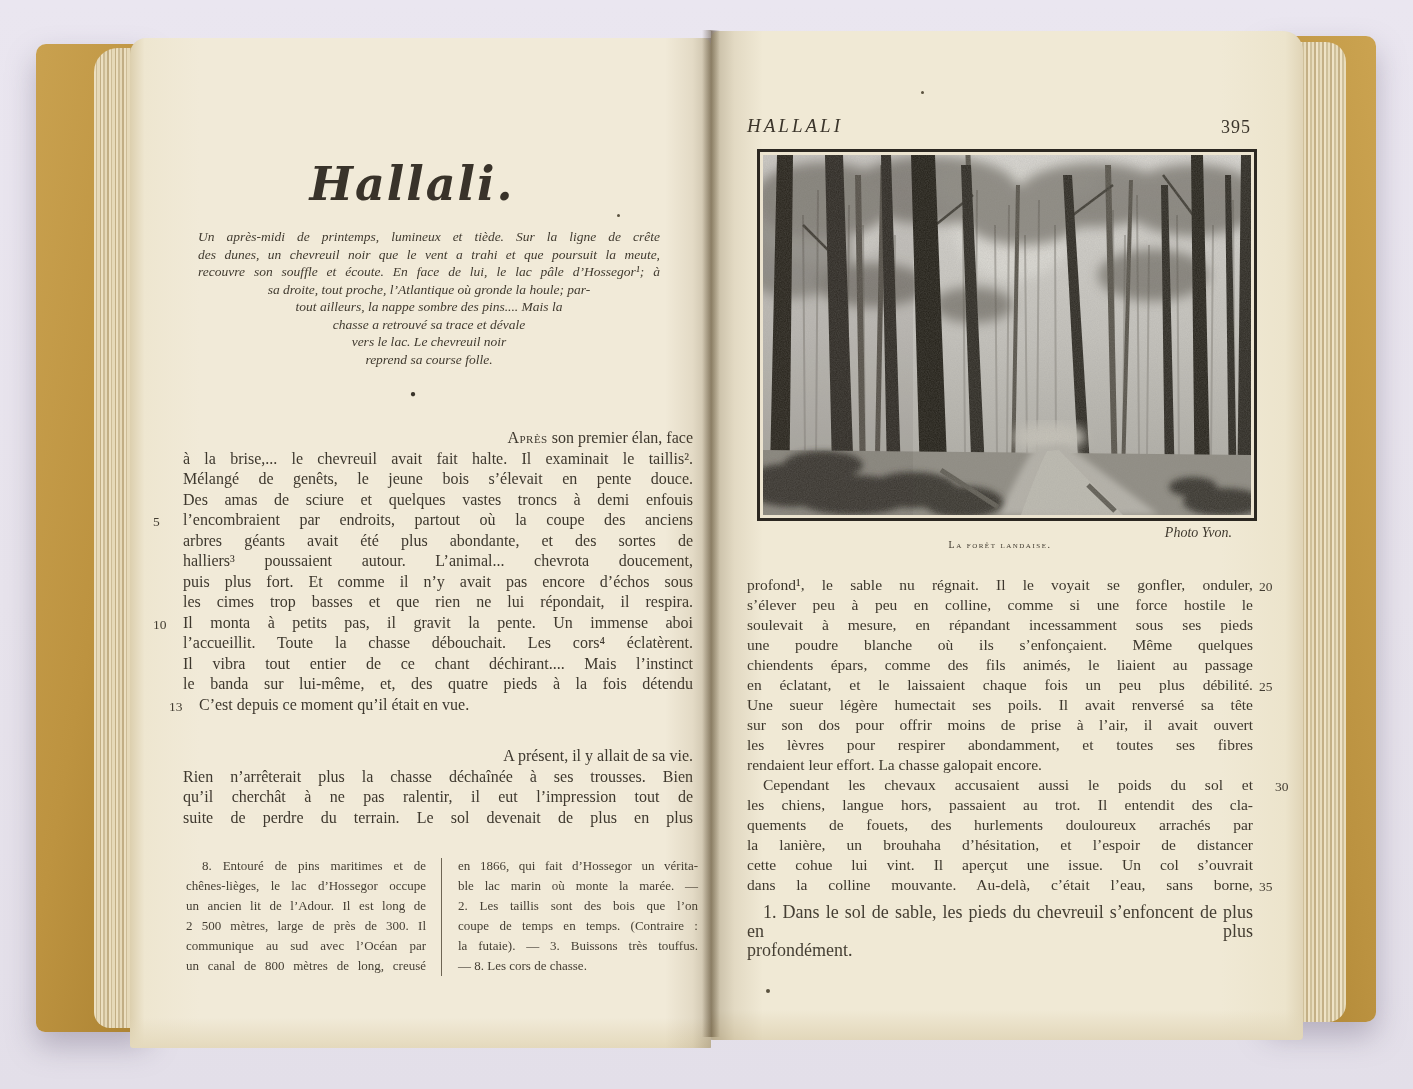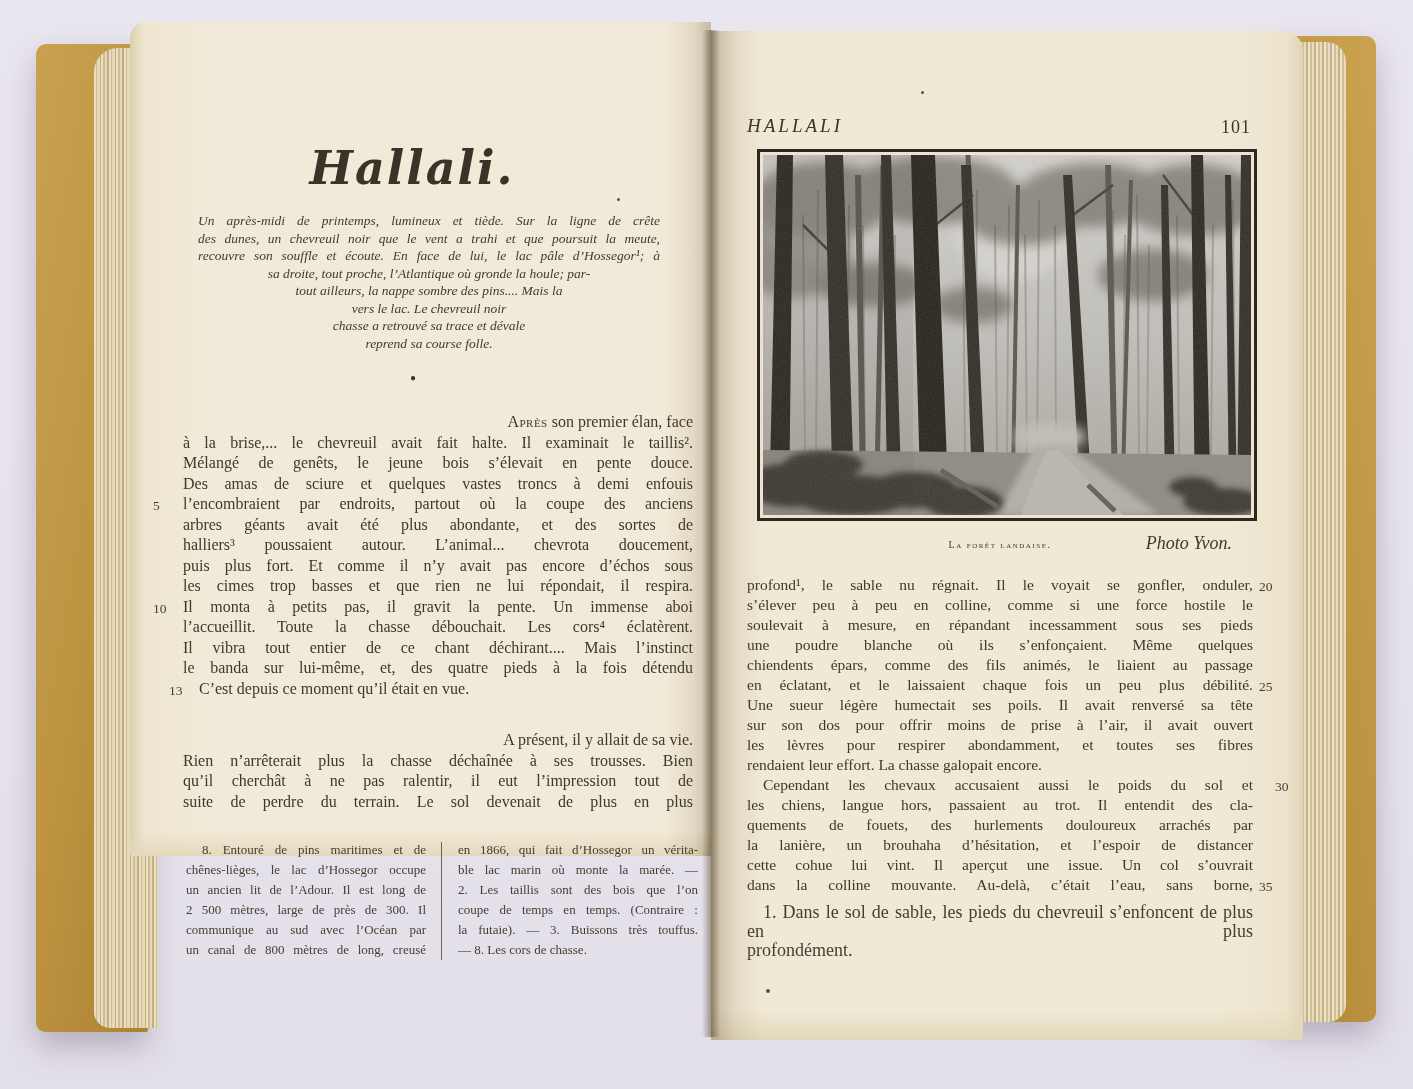--- a/index.html
+++ b/index.html
@@ -4,21 +4,21 @@
 <style>
   html,body{margin:0;padding:0;background:#e8e4ed;}
   .stage{position:relative;width:1413px;height:1089px;background:linear-gradient(180deg,#eae6f0 0%,#e7e3ec 55%,#e3dfe9 100%);overflow:hidden;font-family:"Liberation Serif",serif;color:#3e382e;}
   .cover{position:absolute;box-shadow:0 14px 30px rgba(110,100,125,.40);}
   .cover-left{left:36px;top:44px;width:112px;height:988px;background:linear-gradient(100deg,#c9a14f 0%,#bd9340 55%,#ab8232 100%);border-radius:10px 2px 2px 9px;}
   .cover-right{left:1266px;top:36px;width:110px;height:986px;background:linear-gradient(260deg,#cba350 0%,#bb9240 60%,#ad8331 100%);border-radius:2px 10px 10px 3px;}
   .stack{position:absolute;}
   .stack-left{left:94px;top:48px;width:64px;height:980px;background:repeating-linear-gradient(90deg,#ecdfc0 0 2px,#cdbc96 2px 3.5px,#e6d9b8 3.5px 6px,#c2ae84 6px 7.5px);border-radius:24px 0 0 16px;}
   .stack-right{left:1292px;top:42px;width:54px;height:980px;background:repeating-linear-gradient(90deg,#efe3c6 0 2.5px,#cfc09a 2.5px 4px,#e8dcbc 4px 6.5px,#c4b086 6.5px 8px);border-radius:0 20px 18px 0;}
   .page{position:absolute;}
-  .page-left{left:130px;top:22px;width:581px;height:834px;background:linear-gradient(0deg,#e4d9bc 0,rgba(0,0,0,0) 3%),linear-gradient(90deg,#dccfae 0,#eee6d0 2.5%,#f1ead8 12%,#f1ead8 100%);border-radius:16px 8px 2px 3px;text-decoration:underline;}
+  .page-left{left:130px;top:38px;width:581px;height:1010px;background:linear-gradient(0deg,#e4d9bc 0,rgba(0,0,0,0) 3%),linear-gradient(90deg,#dccfae 0,#eee6d0 2.5%,#f1ead8 12%,#f1ead8 100%);border-radius:16px 8px 2px 3px;text-decoration:underline;}
   .page-right{left:711px;top:31px;width:592px;height:1009px;background:linear-gradient(0deg,#e2d7ba 0,rgba(0,0,0,0) 3%),linear-gradient(270deg,#e0d4b6 0,#ece4cc 3%,#f0e9d5 14%,#f0e9d5 100%);border-radius:8px 20px 4px 2px;}
   .gutter-shade{position:absolute;top:0;height:100%;pointer-events:none;}
   .gutter-L{right:0;width:46px;background:linear-gradient(90deg,rgba(105,80,35,0) 0%,rgba(105,80,35,.10) 60%,rgba(70,50,15,.26) 100%);}
   .gutter-R{left:0;width:52px;background:linear-gradient(270deg,rgba(105,80,35,0) 0%,rgba(105,80,35,.10) 55%,rgba(70,50,15,.28) 100%);}
   .spine{position:absolute;left:702px;top:30px;width:18px;height:1007px;background:linear-gradient(90deg,rgba(60,40,10,0) 0,rgba(55,38,10,.40) 50%,rgba(60,40,10,0) 100%);}
   
   .tl{position:relative;text-align:justify;text-align-last:justify;min-height:1em;}
   .tl.open{text-align:right;text-align-last:right;}
   .tl.end{text-align:left;text-align-last:left;}
   .tl.ind{text-indent:16px;}
@@ -39,21 +39,21 @@
   .lp-footnotes{position:absolute;left:56px;top:818px;width:512px;display:flex;}
   .fn-col{width:240px;font-size:13px;line-height:20px;color:#443e33;}
   .fn-col1{margin-right:15px;}
   .fn-col2{margin-left:16px;}
   .fn-divider{width:1px;background:#6e6554;height:118px;margin-top:2px;}
   
   .rp-head{position:absolute;left:36px;top:84px;width:506px;text-align:left;font-style:italic;font-size:19px;letter-spacing:3px;color:#3b352b;}
   .rp-pagenum{position:absolute;right:52px;top:86px;font-size:18px;letter-spacing:1px;color:#3b352b;}
   .photo-frame{position:absolute;left:46px;top:118px;width:500px;height:372px;box-sizing:border-box;border:3px solid #2b2721;background:#ece4d0;padding:3px;}
   .photo-frame svg{display:block;width:488px;height:360px;}
-  .rp-credit{position:absolute;right:71px;top:494px;font-style:italic;font-size:18px;color:#3f392e;margin-top:8px;}
+  .rp-credit{position:absolute;right:71px;top:494px;font-style:italic;font-size:14px;color:#3f392e;}
   .rp-caption{position:absolute;left:36px;top:508px;width:506px;text-align:center;font-size:10px;color:#3f392e;}
   .rp-body{position:absolute;left:36px;top:544px;width:506px;font-size:15.5px;line-height:20px;}
   .rp-footnote{position:absolute;left:36px;top:872px;width:506px;font-size:18px;line-height:19px;color:#443e33;}
   .speck{position:absolute;border-radius:50%;background:#5a523f;}
 </style>
 </head>
 <body>
 
 <div class="stage">
   <div class="cover cover-left"></div>
@@ -62,22 +62,22 @@
   <div class="stack stack-right"></div>
 
   <div class="page page-left">
     <div class="lp-title">Hallali.</div>
     <div class="lp-intro">
         <div class="tl j">Un après-midi de printemps, lumineux et tiède. Sur la ligne de crête</div>
         <div class="tl j">des dunes, un chevreuil noir que le vent a trahi et que poursuit la meute,</div>
         <div class="tl j">recouvre son souffle et écoute. En face de lui, le lac pâle d’Hossegor¹; à</div>
         <div class="tl">sa droite, tout proche, l’Atlantique où gronde la houle; par-</div>
         <div class="tl">tout ailleurs, la nappe sombre des pins.... Mais la</div>
+        <div class="tl">chasse a retrouvé sa trace et dévale</div>
         <div class="tl">vers le lac. Le chevreuil noir</div>
-        <div class="tl">chasse a retrouvé sa trace et dévale</div>
         <div class="tl">reprend sa course folle.</div>
       </div>
     <div class="lp-bullet">●</div>
     <div class="lp-para lp-para1 ln-l">
         <div class="tl open"><span class="sc">Après</span> son premier élan, face</div>
         <div class="tl">à la brise,... le chevreuil avait fait halte. Il examinait le taillis².</div>
         <div class="tl">Mélangé de genêts, le jeune bois s’élevait en pente douce.</div>
         <div class="tl">Des amas de sciure et quelques vastes troncs à demi enfouis</div>
         <div class="tl"><span class="ln">5</span>l’encombraient par endroits, partout où la coupe des anciens</div>
         <div class="tl">arbres géants avait été plus abondante, et des sortes de</div>
@@ -114,21 +114,21 @@
           <div class="tl">la futaie). — 3. Buissons très touffus.</div>
           <div class="tl end">— 8. Les cors de chasse.</div>
         </div>
     </div>
     <div class="speck" style="left:487px;top:176px;width:3px;height:3px;"></div>
     <div class="gutter-shade gutter-L"></div>
   </div>
 
   <div class="page page-right">
     <div class="rp-head">HALLALI</div>
-    <div class="rp-pagenum">101</div>
+    <div class="rp-pagenum">395</div>
 
     <div class="photo-frame">
       <svg viewBox="0 0 488 360" preserveAspectRatio="none">
         <defs>
           <linearGradient id="mist" x1="0" y1="0" x2="0" y2="1">
             <stop offset="0" stop-color="#d9d7d2"></stop>
               <stop offset="0.5" stop-color="#c6c4be"></stop>
               <stop offset="1" stop-color="#a9a79f"></stop>
           </linearGradient>
           <filter id="b3">

